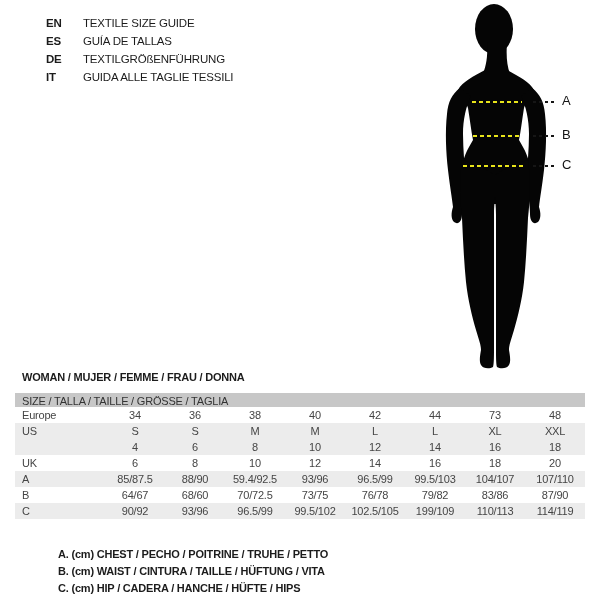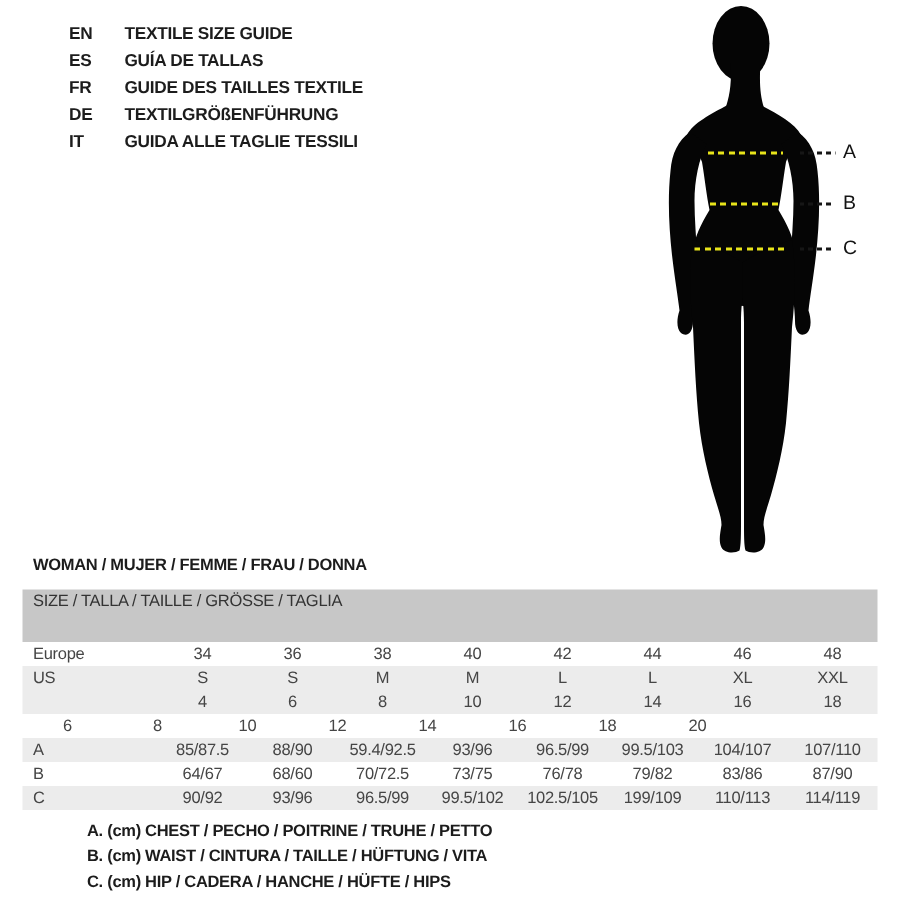--- a/index.html
+++ b/index.html
@@ -12,21 +12,21 @@
 
   
   .langs{position:absolute;left:22px;top:14px;}
   .lang-row{display:flex;height:18px;align-items:center;}
   .lang-code{
     width:37px;font-size:11.5px;font-weight:bold;color:var(--ink);
     letter-spacing:-0.2px;
     padding-left:24px;
   }
   .lang-label{
-    font-size:11.5px;font-weight:bold;color:var(--ink);
+    font-size:11.5px;font-weight:normal;color:var(--ink);
     letter-spacing:-0.2px;white-space:nowrap;text-align:center;
   }
 
   
   .figure{position:absolute;left:430px;top:0px;}
 
   
   .marker{position:absolute;height:2px;}
   .dash-y{position:absolute;top:0;height:2px;
     background:repeating-linear-gradient(90deg,var(--yellow) 0 4px,transparent 4px 7px);}
@@ -49,21 +49,21 @@
 
   
   .woman-title{
     position:absolute;left:22px;top:371px;font-size:11px;font-weight:bold;
     color:var(--ink);letter-spacing:-0.2px;
   }
 
   
   .size-table{position:absolute;left:15px;top:393px;width:570px;}
   .thead{
-    height:35px;line-height:17px;background:var(--header-bg);
+    height:14px;line-height:17px;background:var(--header-bg);
     font-size:11px;color:#333;padding-left:7px;box-sizing:border-box;
     letter-spacing:-0.2px;
   }
   .trow{display:flex;height:16px;line-height:16px;font-size:11px;color:#454545;}
   .trow.shade{background:var(--zebra);}
   .cell{width:60px;text-align:center;letter-spacing:-0.2px;white-space:nowrap;}
   .cell.label{width:90px;text-align:left;padding-left:7px;box-sizing:border-box;}
 
   
   .legend{position:absolute;left:22px;top:546px;margin-left:36px;}
@@ -78,24 +78,20 @@
 <div class="page">
 
   <div class="langs">
       <div class="lang-row">
         <div class="lang-code">EN</div>
         <div class="lang-label">TEXTILE SIZE GUIDE</div>
       </div>
       <div class="lang-row">
         <div class="lang-code">ES</div>
         <div class="lang-label">GUÍA DE TALLAS</div>
-      </div>
-      <div class="lang-row">
-        <div class="lang-code">FR</div>
-        <div class="lang-label">GUIDE DES TAILLES TEXTILE</div>
       </div>
       <div class="lang-row">
         <div class="lang-code">DE</div>
         <div class="lang-label">TEXTILGRÖßENFÜHRUNG</div>
       </div>
       <div class="lang-row">
         <div class="lang-code">IT</div>
         <div class="lang-label">GUIDA ALLE TAGLIE TESSILI</div>
       </div>
     </div>
@@ -154,21 +150,21 @@
     <div class="thead">SIZE / TALLA / TAILLE / GRÖSSE / TAGLIA</div>
     <div>
         <div class="trow">
           <div class="cell label">Europe</div>
           <div class="cell">34</div>
           <div class="cell">36</div>
           <div class="cell">38</div>
           <div class="cell">40</div>
           <div class="cell">42</div>
           <div class="cell">44</div>
-          <div class="cell">46</div>
+          <div class="cell">73</div>
           <div class="cell">48</div>
         </div>
         <div class="trow shade">
           <div class="cell label">US</div>
           <div class="cell">S</div>
           <div class="cell">S</div>
           <div class="cell">M</div>
           <div class="cell">M</div>
           <div class="cell">L</div>
           <div class="cell">L</div>
@@ -180,20 +176,21 @@
           <div class="cell">4</div>
           <div class="cell">6</div>
           <div class="cell">8</div>
           <div class="cell">10</div>
           <div class="cell">12</div>
           <div class="cell">14</div>
           <div class="cell">16</div>
           <div class="cell">18</div>
         </div>
         <div class="trow">
+          <div class="cell label">UK</div>
           <div class="cell">6</div>
           <div class="cell">8</div>
           <div class="cell">10</div>
           <div class="cell">12</div>
           <div class="cell">14</div>
           <div class="cell">16</div>
           <div class="cell">18</div>
           <div class="cell">20</div>
         </div>
         <div class="trow shade">

